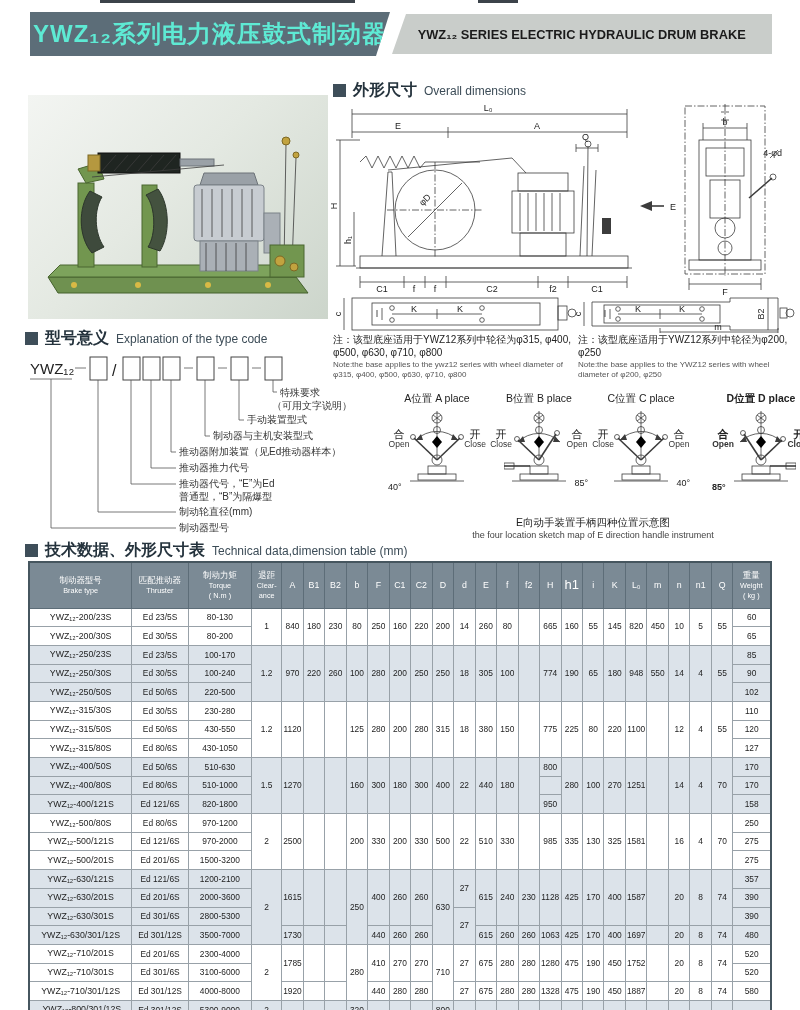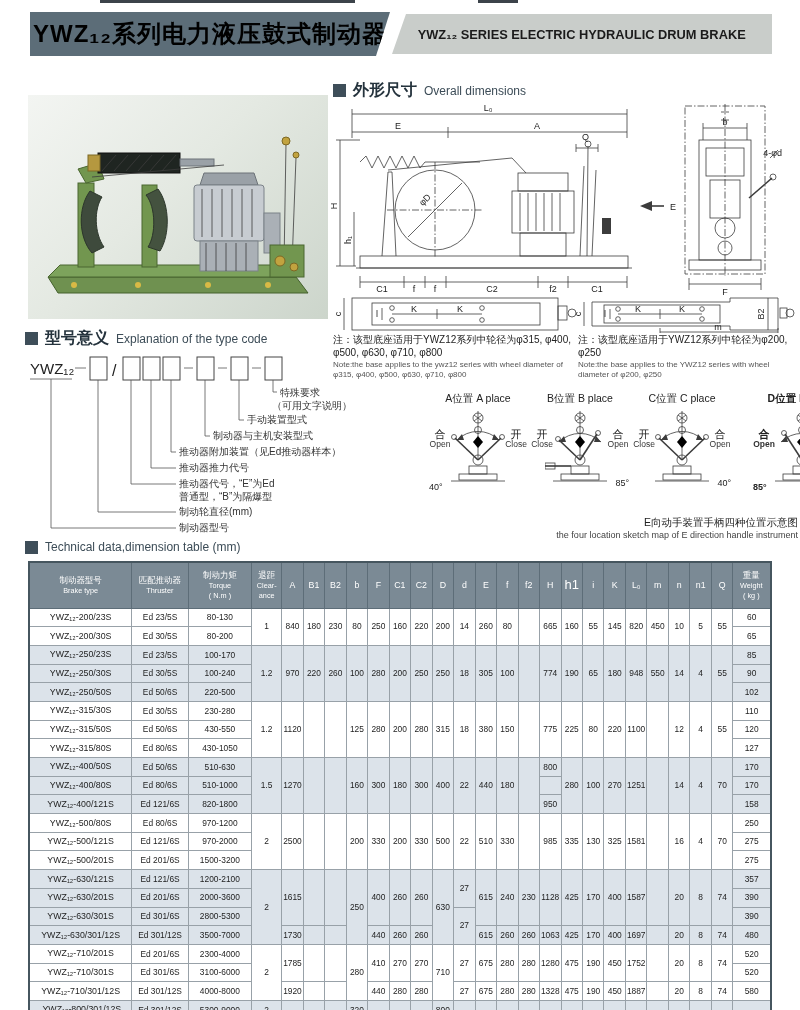--- a/index.html
+++ b/index.html
@@ -3,21 +3,21 @@
 <meta charset="utf-8">
 <style>
   html,body{margin:0;padding:0;background:#fff;}
   body{width:800px;height:1010px;position:relative;overflow:hidden;
        font-family:"Liberation Sans","DejaVu Sans",sans-serif;color:#222;}
   .abs{position:absolute;}
   
   .hdr-dark{left:30px;top:12px;width:360px;height:44px;background:#5c6d78;
     clip-path:polygon(0 0,100% 0,calc(100% - 14px) 100%,0 100%);
     display:flex;align-items:center;justify-content:center;}
-  .hdr-dark span{color:#000000;font-size:24px;font-weight:bold;letter-spacing:1px;white-space:nowrap;}
+  .hdr-dark span{color:#5eead4;font-size:24px;font-weight:bold;letter-spacing:1px;white-space:nowrap;}
   .hdr-light{left:392px;top:14px;width:380px;height:40px;background:#c9cdca;
     clip-path:polygon(14px 0,100% 0,100% 100%,0 100%);
     display:flex;align-items:center;justify-content:center;}
   .hdr-light span{color:#1b1b1b;font-size:13.5px;font-weight:bold;transform:scaleX(.95);white-space:nowrap;}
   .top-strip{left:100px;top:0;width:255px;height:3px;background:#3c434a;}
   .top-strip2{left:478px;top:0;width:40px;height:3px;background:#3c434a;}
   
   .sec-head{display:flex;align-items:center;gap:7px;white-space:nowrap;}
   .sec-head .bullet{width:13px;height:13px;background:#3e4e59;display:inline-block;}
   .sec-head .zh{font-size:16px;font-weight:bold;color:#25333d;}
@@ -33,30 +33,30 @@
   .note .en{font-size:8px;color:#555;line-height:1.2;display:block;margin-top:1px;}
   .note-l{left:333px;top:334px;width:238px;}
   .note-r{left:578px;top:334px;width:214px;}
   
   .tc{left:28px;top:352px;width:362px;height:196px;}
   .tc-lbl{font-size:10px;fill:#333;}
   .tc-box{fill:none;stroke:#444;stroke-width:1;}
   .tc-line{stroke:#555;stroke-width:.8;fill:none;}
   
   .pos-row{left:386px;top:392px;width:412px;height:126px;}
-  .pos{position:absolute;top:0;width:102px;height:126px;margin-left:41px;}
+  .pos{position:absolute;top:0;width:102px;height:126px;}
   .pos-title{text-align:center;font-size:10.5px;color:#222;white-space:nowrap;}
   .pos-glyph{position:absolute;left:16px;top:16px;}
   .pos-lbl{position:absolute;top:36px;width:30px;text-align:center;line-height:1.1;}
   .pos-lbl .zh{font-size:11px;display:block;}
   .pos-lbl .en{font-size:8.5px;color:#333;display:block;}
   .pl-left{left:-2px;} .pl-right{right:-2px;}
   .pos-ang{position:absolute;font-size:9px;color:#222;}
   .ang-l{left:2px;bottom:26px;} .ang-r{right:2px;bottom:30px;}
-  .pos-cap{left:388px;top:516px;width:410px;text-align:right;}
+  .pos-cap{left:388px;top:516px;width:410px;text-align:center;}
   .pos-cap .zh{font-size:10.5px;color:#222;}
   .pos-cap .en{font-size:9px;color:#444;}
   
   .tbl-wrap{left:28px;top:561px;width:744px;}
   table{border-collapse:collapse;table-layout:fixed;width:744px;border:2px solid #46565f;}
   th{background:#7b8a95;color:#fff;font-weight:normal;border:1px solid #5d6d78;
      padding:0;font-size:7.6px;line-height:1.3;vertical-align:middle;}
   th div{transform:scaleX(.96);}
   th .zh{font-size:8.8px;}
   thead tr{height:46px;}
@@ -457,20 +457,21 @@
     <div class="pos-ang ang-l">85°</div>
   </div>
 </div>
 <div class="abs pos-cap">
   <div class="zh">E向动手装置手柄四种位置示意图</div>
   <div class="en">the four location sketch map of E direction handle instrument</div>
 </div>
 
 <div class="abs sec-head" style="left:25px;top:540px;">
   <span class="bullet"></span>
+  <span class="zh">技术数据、外形尺寸表</span>
   <span class="en">Technical data,dimension table (mm)</span>
 </div>
 
 <div class="abs tbl-wrap">
   <table>
     <colgroup>
         <col class="col-type">
         <col class="col-thr">
         <col class="col-tq">
         <col class="col-clr">

